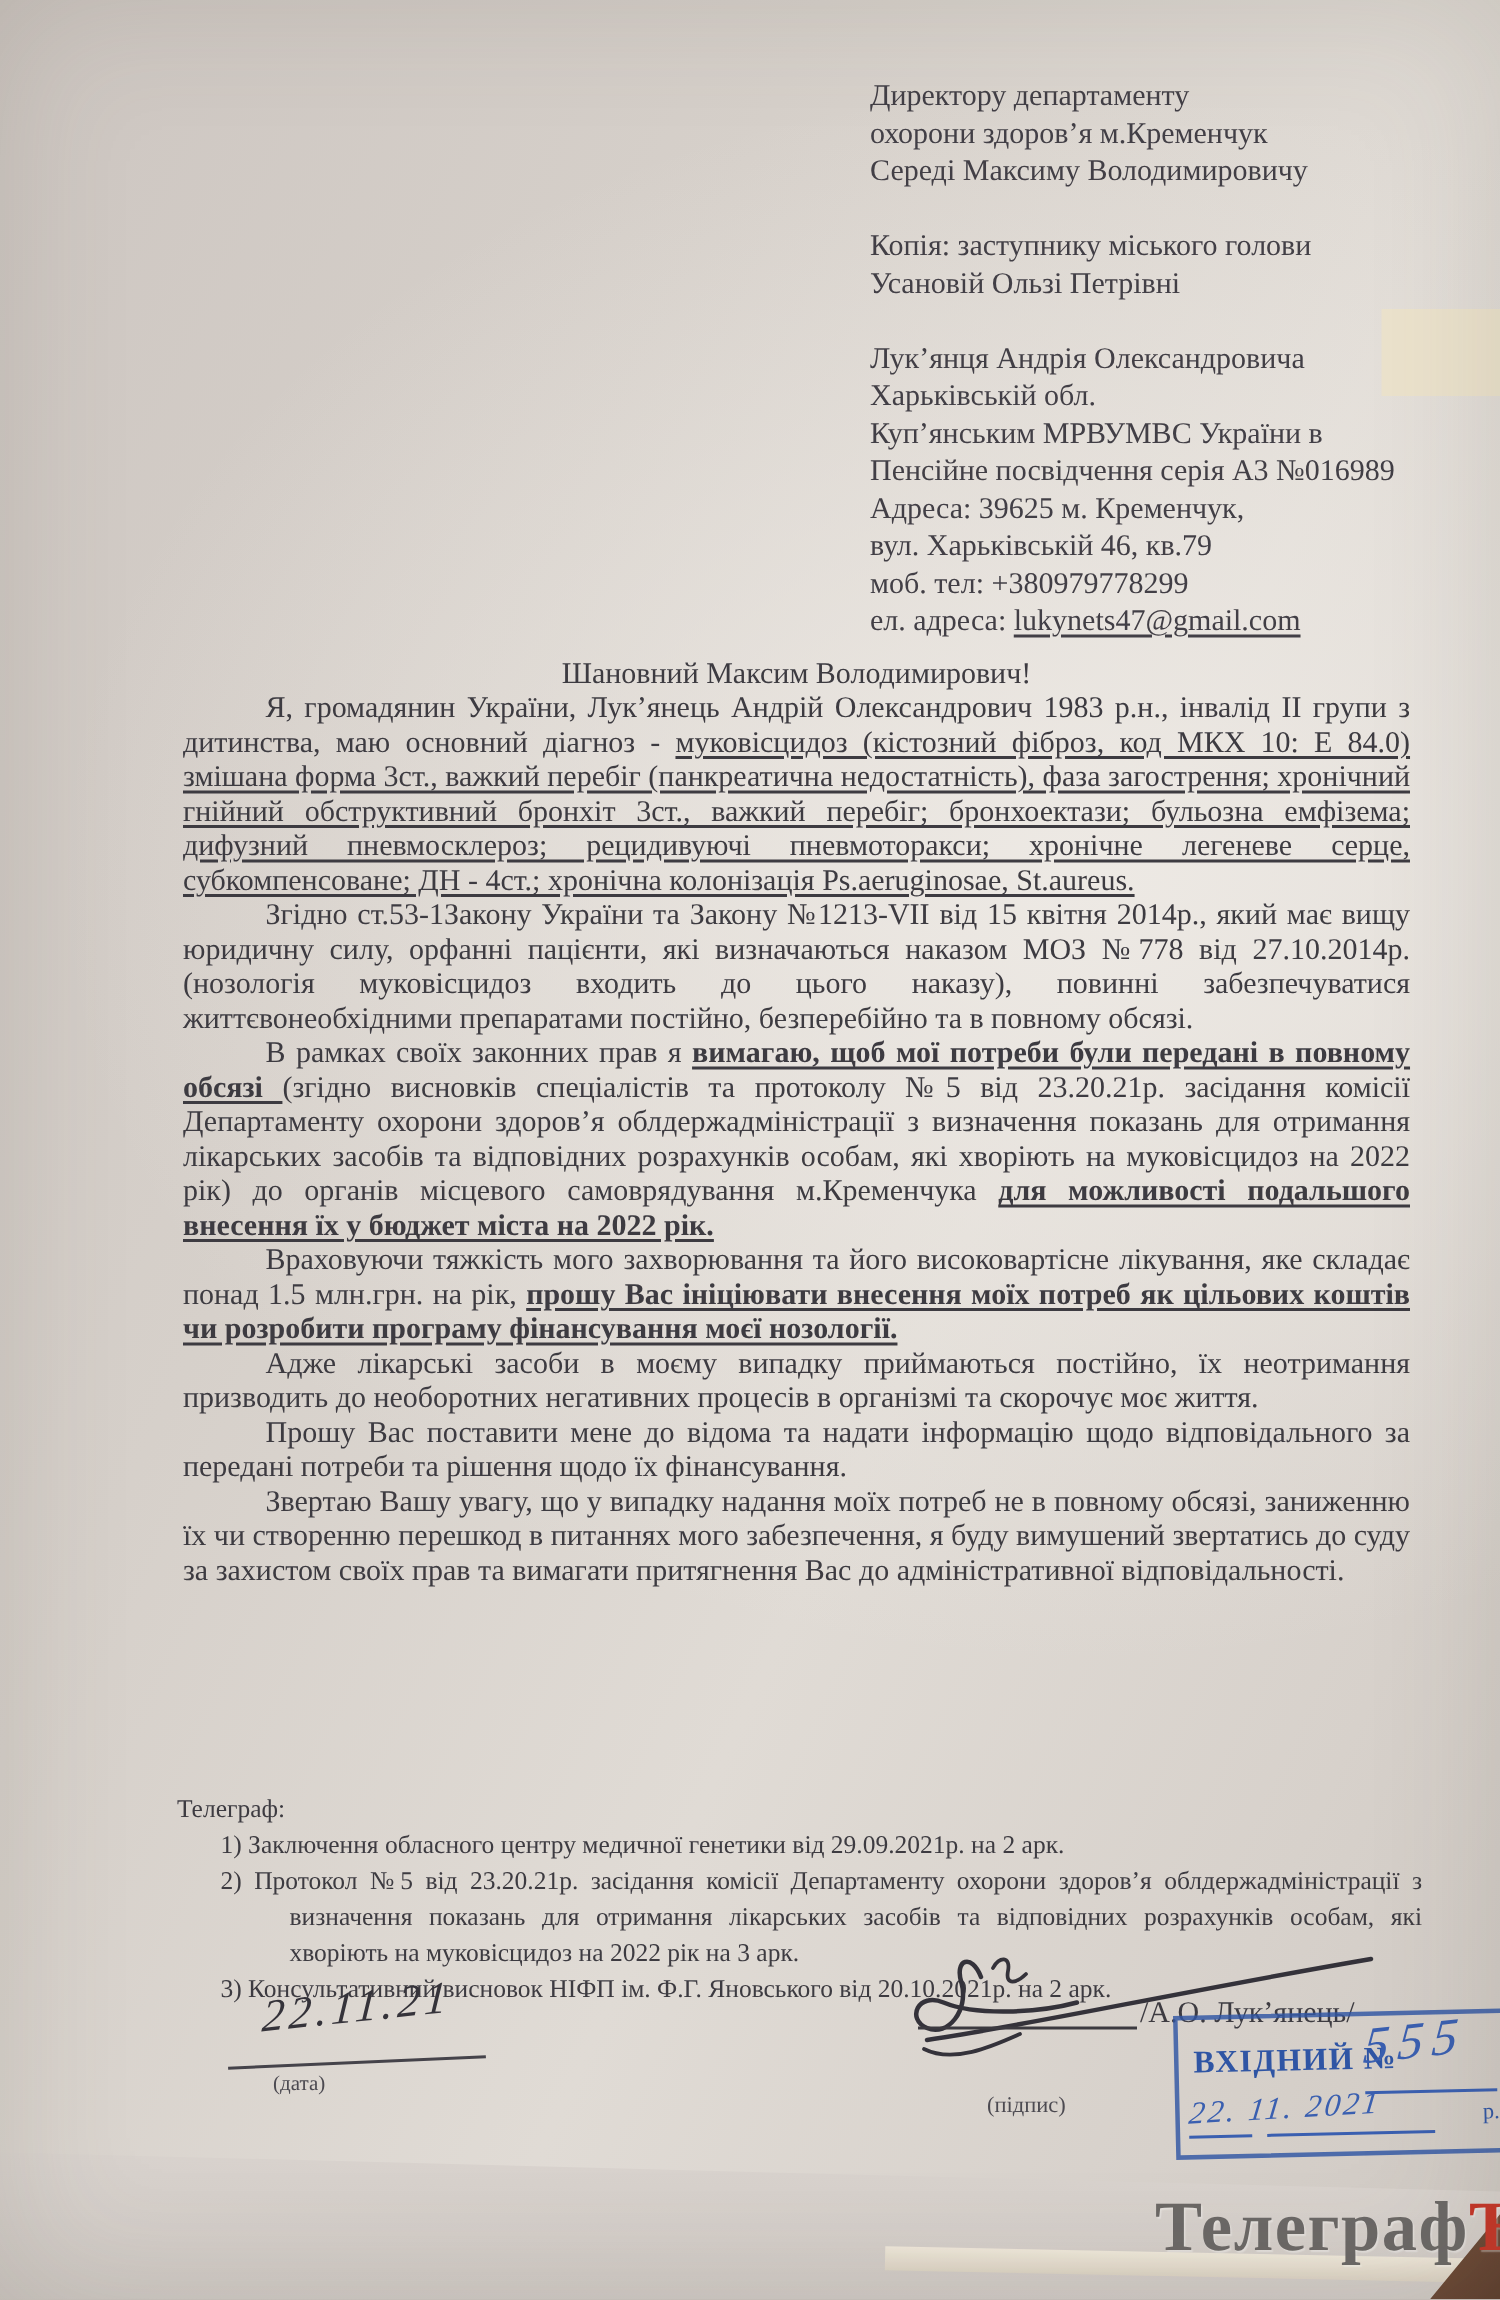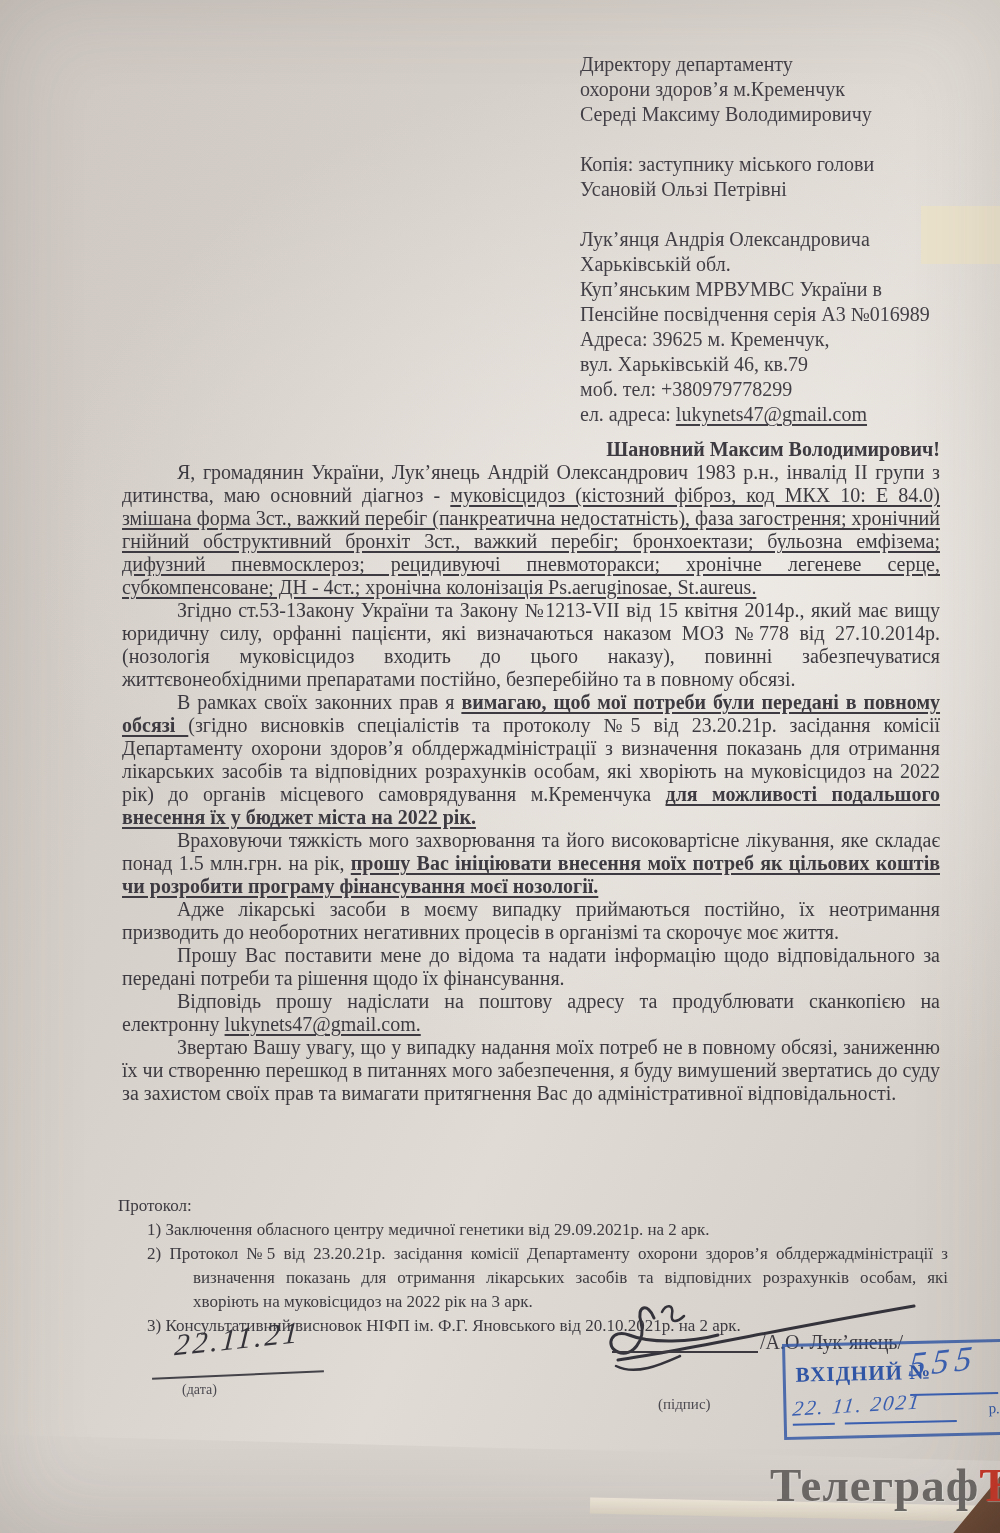--- a/index.html
+++ b/index.html
@@ -17,21 +17,21 @@
   .under-sheet{position:absolute;left:590px;top:1502px;width:430px;height:16px;
     background:linear-gradient(180deg,#efe8da,#ddd4c5);transform:rotate(1.2deg);}
   .tab-note{position:absolute;left:921px;top:206px;width:79px;height:58px;background:#ebe2cb;opacity:.92;}
   .corner-table{position:absolute;right:0;bottom:0;width:52px;height:66px;
     background:linear-gradient(135deg,#7a5540,#5d3d2c);clip-path:polygon(10% 100%,100% 14%,100% 100%,0 100%);}
   
   .recipient{position:absolute;left:580px;top:36px;width:430px;font-size:20px;line-height:25px;color:#423f46;margin-top:16px;}
   .r-line{white-space:nowrap;}
   
   .body-text{position:absolute;left:122px;top:438px;width:818px;font-size:20px;line-height:23px;color:#3d3b41;}
-  .salutation{text-align:right;font-weight:bold;}
+  .salutation{text-align:center;}
   .para{margin:0;text-indent:55px;text-align:justify;}
   .s-u{text-decoration:underline;text-underline-offset:3px;}
   .s-bu{font-weight:bold;text-decoration:underline;text-underline-offset:3px;text-decoration-thickness:2px;}
   .s-iu{text-decoration:underline;text-underline-offset:3px;}
   
   .attachments{position:absolute;left:118px;top:1194px;width:830px;font-size:17px;line-height:24px;color:#3d3b41;}
   .att-item{padding-left:75px;text-indent:-46px;text-align:justify;}
   
   .hand{font-style:italic;color:#35333a;}
   .date-hand{position:absolute;left:176px;top:1328px;font-size:30px;letter-spacing:3px;
@@ -91,26 +91,25 @@
   </div>
 
   <div class="body-text">
     <div class="salutation">Шановний Максим Володимирович!</div>
     <p class="para"><span>Я, громадянин України, Лук’янець Андрій Олександрович 1983 р.н., інвалід ІІ групи з дитинства, маю основний діагноз - </span><span class="s-u">муковісцидоз (кістозний фіброз, код МКХ 10: Е 84.0) змішана форма 3ст., важкий перебіг (панкреатична недостатність), фаза загострення; хронічний гнійний обструктивний бронхіт 3ст., важкий перебіг; бронхоектази; бульозна емфізема; дифузний пневмосклероз; рецидивуючі пневмоторакси; хронічне легеневе серце, субкомпенсоване; ДН - 4ст.; хронічна колонізація Ps.aeruginosae, St.aureus.</span></p>
     <p class="para"><span>Згідно ст.53-1Закону України та Закону №1213-VII від 15 квітня 2014р., який має вищу юридичну силу, орфанні пацієнти, які визначаються наказом МОЗ №778 від 27.10.2014р.(нозологія муковісцидоз входить до цього наказу), повинні забезпечуватися життєвонеобхідними препаратами постійно, безперебійно та в повному обсязі.</span></p>
     <p class="para"><span>В рамках своїх законних прав я </span><span class="s-bu">вимагаю, щоб мої потреби були передані в повному обсязі </span><span>(згідно висновків спеціалістів та протоколу №5 від 23.20.21р. засідання комісії Департаменту охорони здоров’я облдержадміністрації з визначення показань для отримання лікарських засобів та відповідних розрахунків особам, які хворіють на муковісцидоз на 2022 рік) до органів місцевого самоврядування м.Кременчука </span><span class="s-bu">для можливості подальшого внесення їх у бюджет міста на 2022 рік.</span></p>
     <p class="para"><span>Враховуючи тяжкість мого захворювання та його високовартісне лікування, яке складає понад 1.5 млн.грн. на рік, </span><span class="s-bu">прошу Вас ініціювати внесення моїх потреб як цільових коштів чи розробити програму фінансування моєї нозології.</span></p>
     <p class="para"><span>Адже лікарські засоби в моєму випадку приймаються постійно, їх неотримання призводить до необоротних негативних процесів в організмі та скорочує моє життя.</span></p>
     <p class="para"><span>Прошу Вас поставити мене до відома та надати інформацію щодо відповідального за передані потреби та рішення щодо їх фінансування.</span></p>
-    <p class="para"><span>Відповідь прошу надіслати на поштову адресу та продублювати сканкопією на електронну </span><span class="s-iu">lukynets47@gmail.com.</span></p>
     <p class="para"><span>Звертаю Вашу увагу, що у випадку надання моїх потреб не в повному обсязі, заниженню їх чи створенню перешкод в питаннях мого забезпечення, я буду вимушений звертатись до суду за захистом своїх прав та вимагати притягнення Вас до адміністративної відповідальності.</span></p>
   </div>
 
   <div class="attachments">
-    <div class="att-title">Протокол:</div>
+    <div class="att-title">Телеграф:</div>
     <div>
         <div class="att-item">1) Заключення обласного центру медичної генетики від 29.09.2021р. на 2 арк.</div>
         <div class="att-item">2) Протокол №5 від 23.20.21р. засідання комісії Департаменту охорони здоров’я облдержадміністрації з визначення показань для отримання лікарських засобів та відповідних розрахунків особам, які хворіють на муковісцидоз на 2022 рік на 3 арк.</div>
         <div class="att-item">3) Консультативний висновок НІФП ім. Ф.Г. Яновського від 20.10.2021р. на 2 арк.</div>
       </div>
   </div>
 
   <div class="hand date-hand">22.11.21</div>
   <div class="date-line"></div>
   <div class="caption cap-date">(дата)</div>

